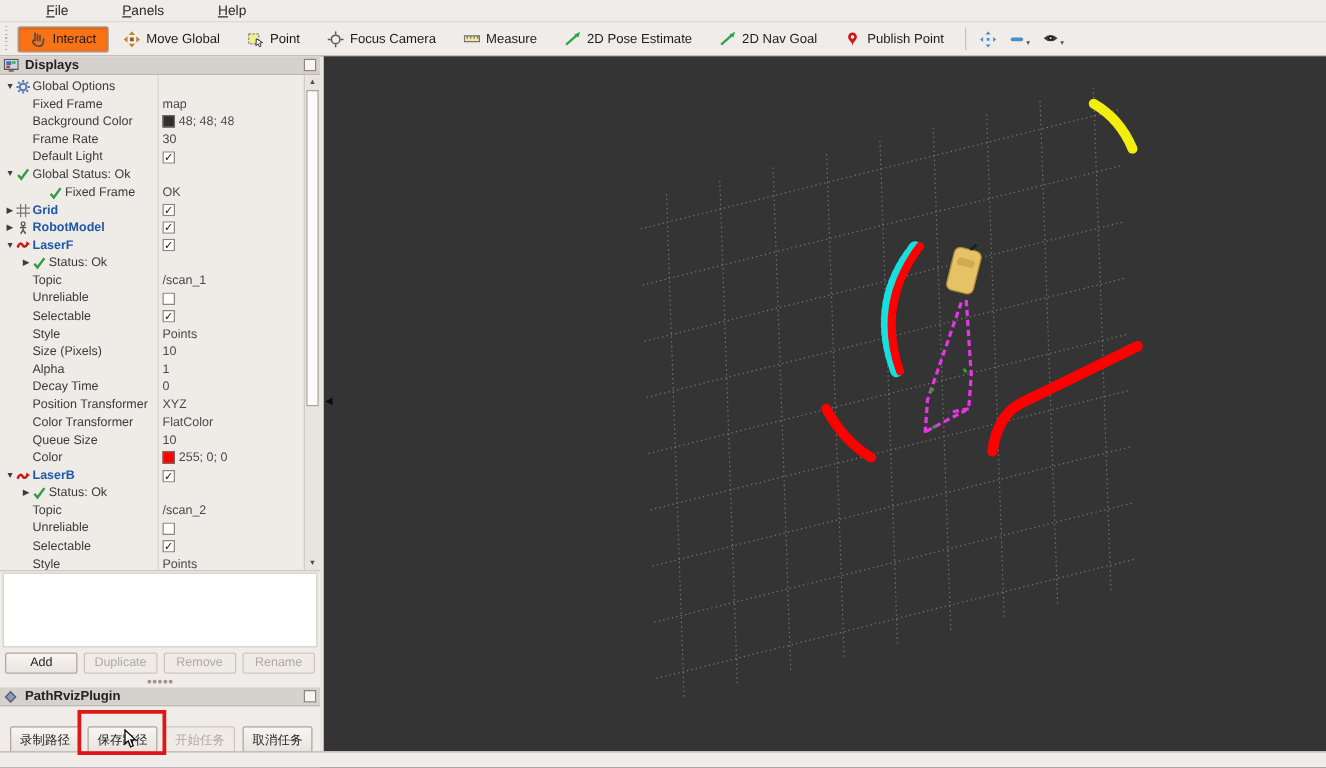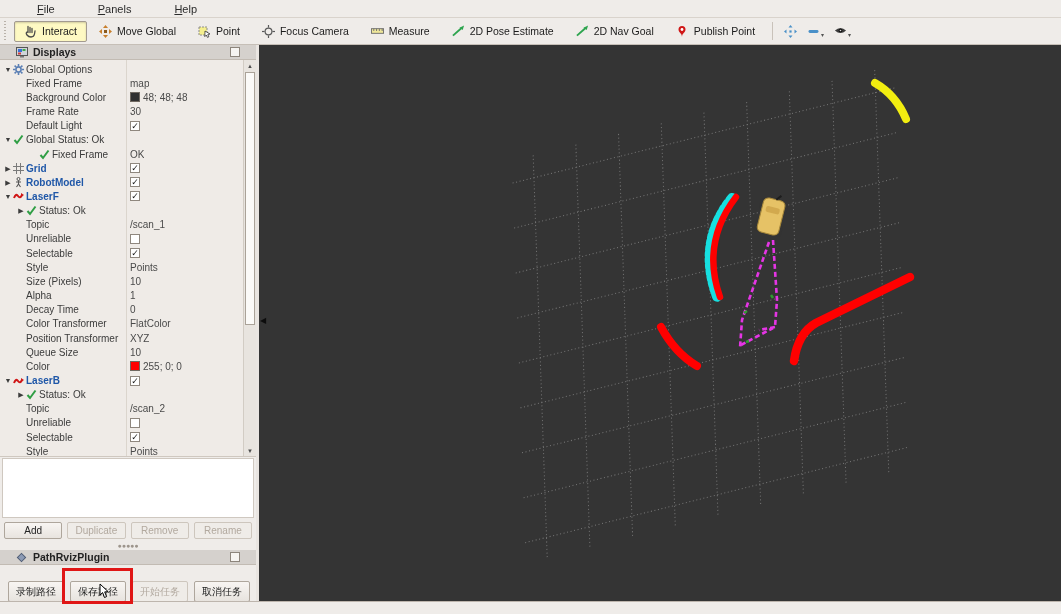--- a/index.html
+++ b/index.html
@@ -15,31 +15,31 @@
 
   
   #toolbar { height:27px; display:flex; align-items:center; padding:0 3px;
              background:#efece9; border-bottom:1px solid #c6bfb7; }
   .grip { width:7px; height:20px; margin-right:3px;
           background:repeating-linear-gradient(#b9b2aa 0 1px, transparent 1px 3px);
           background-size:2px 100%; background-repeat:repeat-y; background-position:1px 0, 4px 0; }
   .tool { display:flex; align-items:center; gap:5px; padding:3px 9px; margin:0 1px;
           border:1px solid transparent; border-radius:2px; font-size:10.5px; color:#1c1c1c;
           background:transparent; cursor:default; white-space:nowrap; }
-  .tool.active { background:#fef9c3; border-color:#a29a90;
+  .tool.active { background:#f97316; border-color:#a29a90;
                  box-shadow:inset 0 1px 2px rgba(0,0,0,.18); }
   .tool .icon, .xicon .icon { display:inline-flex; width:13px; height:13px; }
   .tb-sep { width:1px; height:18px; background:#c9c2ba; margin:0 6px; }
   .xicon { display:flex; align-items:flex-end; padding:2px 5px; }
   .caret { font-size:6px; color:#555; margin-left:1px; line-height:5px; }
 
   
   #left-panel { position:absolute; left:0; top:45px; width:256px; bottom:0; background:#efece9; }
   .panel-header { height:15px; background:#d5d1cd; border-bottom:1px solid #c2bbb3;
-                  display:flex; align-items:center; gap:4px; padding:0 16px;
+                  display:flex; align-items:center; gap:4px; padding:0 3px;
                   font-size:10.5px; font-weight:bold; color:#222; }
   .float-btn { margin-left:auto; width:10px; height:10px; background:#f6f4f1;
                border:1px solid #8d857c; }
   #tree { position:relative; height:397px; background:#efebe7; overflow:hidden;
           border-bottom:1px solid #cfc8c0; font-size:10px; }
   #col-sep { position:absolute; left:126px; top:0; bottom:0; width:1px; background:#dbd5cd; }
   #rows { position:absolute; left:0; top:2px; right:13px; }
   .trow { height:14.17px; display:flex; align-items:center; line-height:13px; }
   .tlabel { display:flex; align-items:center; width:127px; flex:none; overflow:hidden;
             white-space:nowrap; color:#3b3b3b; }
@@ -467,34 +467,34 @@
             <span>Decay Time</span>
           </span>
           <span class="tvalue">
             <span>0</span>
           </span>
         </div>
         <div class="trow">
           <span class="tlabel">
             <span style="width: 16px; flex: 0 0 auto;"></span>
             <span class="arrow"></span>
+            <span>Position Transformer</span>
+          </span>
+          <span class="tvalue">
+            <span>XYZ</span>
+          </span>
+        </div>
+        <div class="trow">
+          <span class="tlabel">
+            <span style="width: 16px; flex: 0 0 auto;"></span>
+            <span class="arrow"></span>
             <span>Color Transformer</span>
           </span>
           <span class="tvalue">
             <span>FlatColor</span>
-          </span>
-        </div>
-        <div class="trow">
-          <span class="tlabel">
-            <span style="width: 16px; flex: 0 0 auto;"></span>
-            <span class="arrow"></span>
-            <span>Position Transformer</span>
-          </span>
-          <span class="tvalue">
-            <span>XYZ</span>
           </span>
         </div>
         <div class="trow">
           <span class="tlabel">
             <span style="width: 16px; flex: 0 0 auto;"></span>
             <span class="arrow"></span>
             <span>Queue Size</span>
           </span>
           <span class="tvalue">
             <span>10</span>

